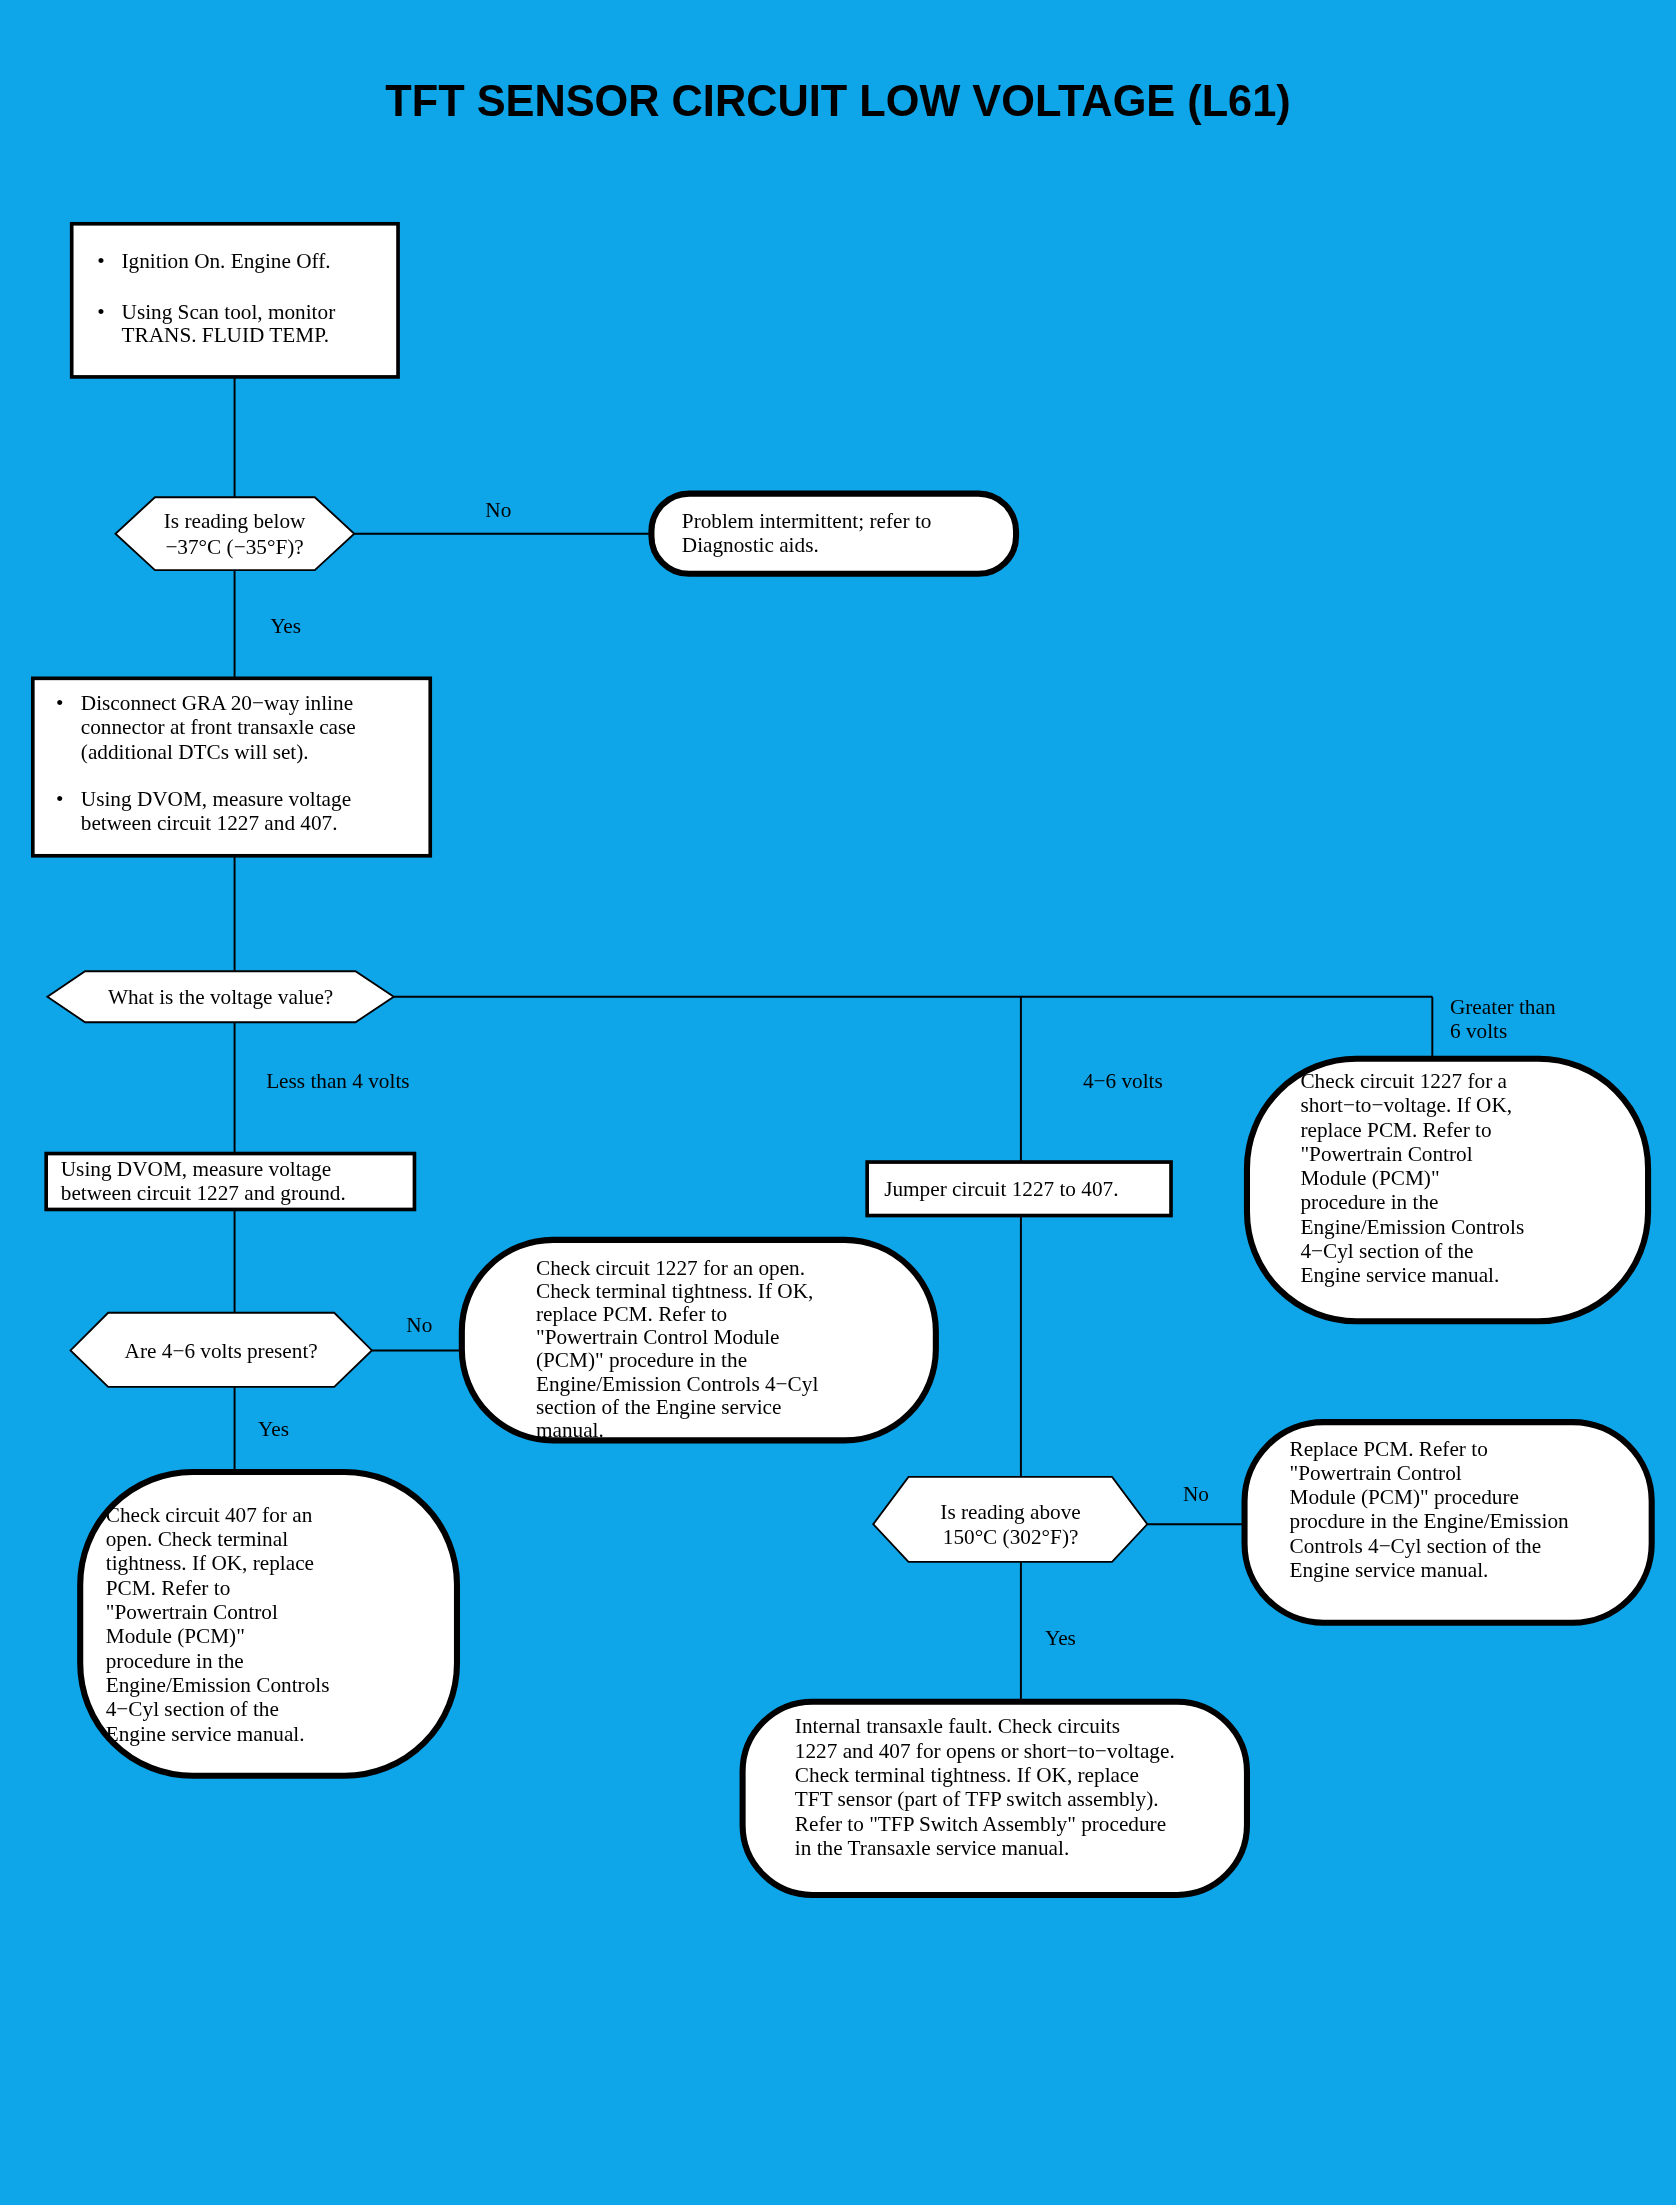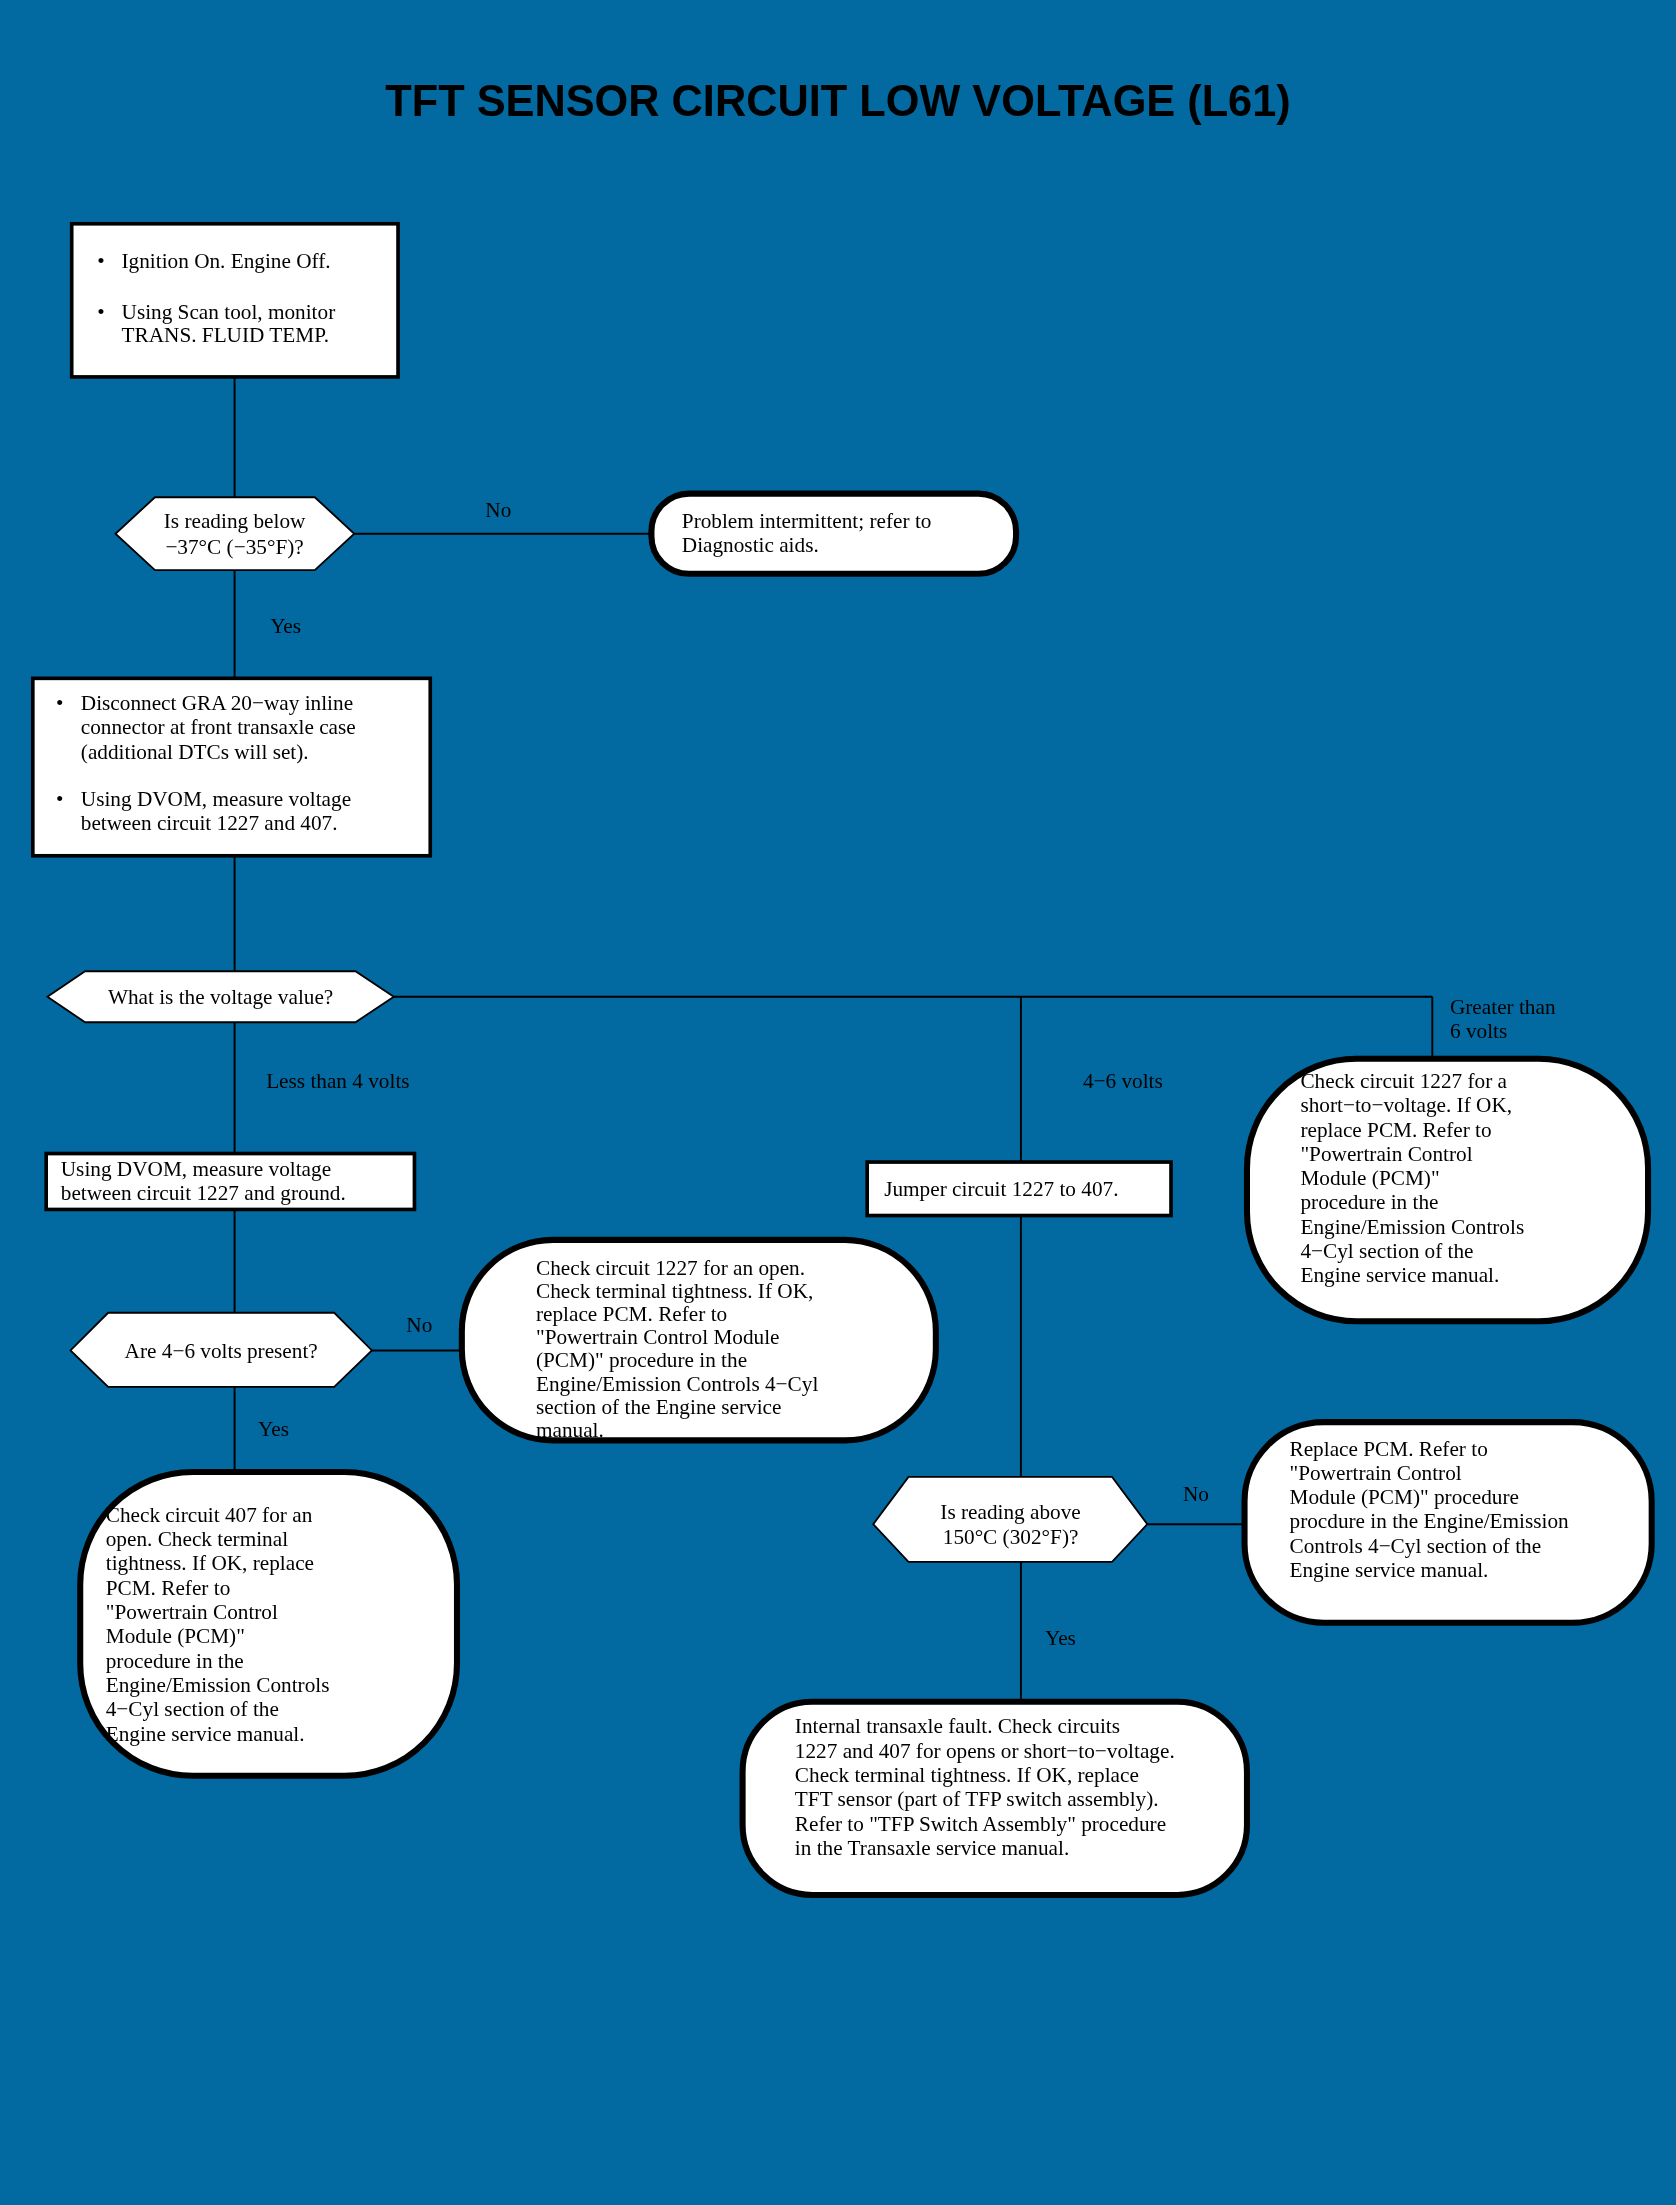--- a/index.html
+++ b/index.html
@@ -1,18 +1,18 @@
 <!DOCTYPE html>
 <html style="font-size:9.7px"><head>
 <meta charset="utf-8">
 <style>
   html,body{margin:0;padding:0;background:#ffffff;}
   body{width:1676px;height:2205px;overflow:hidden;
        font-family:"Liberation Serif","DejaVu Serif",serif;color:#000;}
-  #page{position:relative;width:1676px;height:2205px;background:#0369a1;}
+  #page{position:relative;width:1676px;height:2205px;background:#0ea5e9;}
   svg#canvas{position:absolute;left:0;top:0;width:1676px;height:2205px;}
 
   .ttl{font-family:"Liberation Sans","DejaVu Sans",sans-serif;
        font-weight:700;font-size:74px;letter-spacing:0px;}
 
   text{font-family:"Liberation Serif","DejaVu Serif",serif;fill:#000;}
   .t{font-size:35px;}
   .lbl{font-size:35px;}
   .bullet{font-size:35px;}
 

